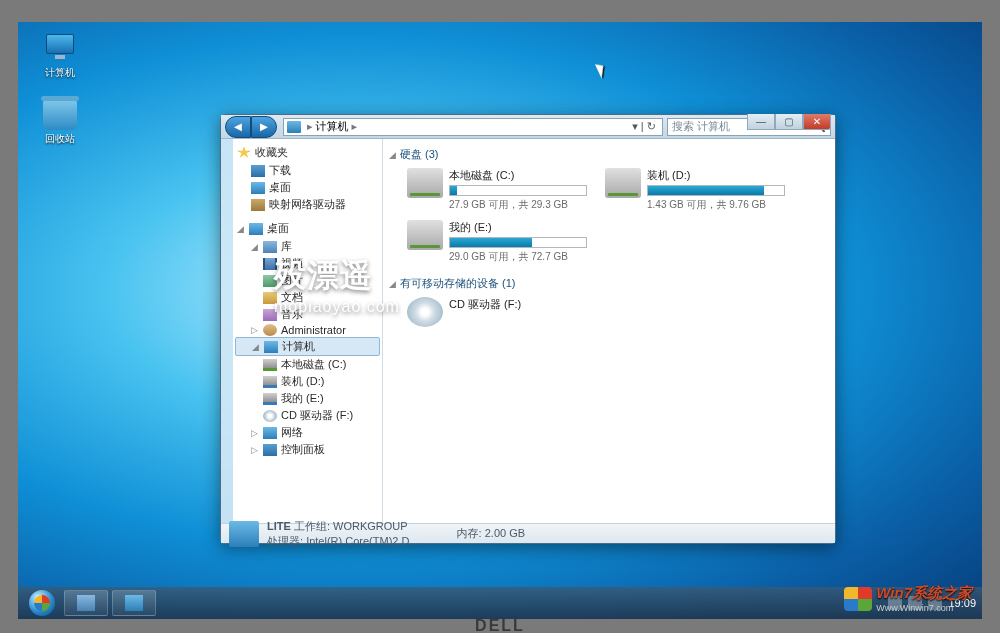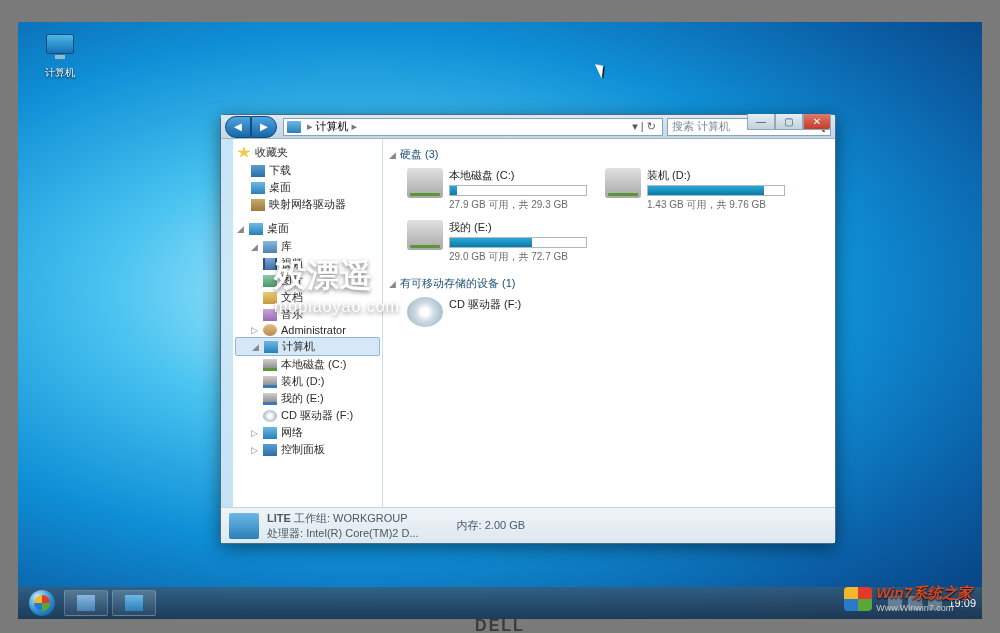--- a/index.html
+++ b/index.html
@@ -70,21 +70,21 @@
 .drive{width:180px;display:flex;gap:6px;cursor:pointer;}
 .drv-ico{width:36px;height:30px;background:linear-gradient(#e0e0e0,#a8a8a8);border-radius:3px;position:relative;flex-shrink:0;}
 .drv-ico:after{content:"";position:absolute;bottom:2px;left:3px;right:3px;height:3px;background:#5a9638;border-radius:1px;}
 .drv-ico.cd{background:radial-gradient(circle at 50% 50%,#fff 15%,#d0dce4 40%,#9ab4c4 90%);border-radius:50%;}
 .drv-ico.cd:after{display:none;}
 .drv-body{flex:1;}
 .drv-name{color:#222;margin-bottom:2px;}
 .bar{width:100%;height:11px;background:#fff;border:1px solid #b0b8bf;margin-bottom:2px;}
 .bar .fill{height:100%;background:linear-gradient(#2aa8d4,#0a7aa8);}
 .drv-stat{color:#6a6a6a;font-size:10px;}
-.details{position:absolute;bottom:0;left:0;right:0;height:36px;background:linear-gradient(#f0f4f8,#dde8ef);border-top:1px solid #c5d3dc;display:flex;align-items:center;padding:0 8px;gap:8px;color:#4a5a66;font-size:10px;}
+.details{position:absolute;bottom:0;left:0;right:0;height:20px;background:linear-gradient(#f0f4f8,#dde8ef);border-top:1px solid #c5d3dc;display:flex;align-items:center;padding:0 8px;gap:8px;color:#4a5a66;font-size:10px;}
 .details .big-ico{width:30px;height:26px;background:linear-gradient(#6cb9e6,#2b7fb8);border-radius:2px;}
 .details .col{line-height:1.3;}
 
 .taskbar{position:absolute;bottom:0;left:0;right:0;height:32px;background:linear-gradient(rgba(60,90,115,0.75),rgba(30,55,80,0.9));display:flex;align-items:center;padding:0 6px;}
 .start{width:36px;height:28px;display:flex;align-items:center;justify-content:center;cursor:pointer;}
 .orb{width:26px;height:26px;border-radius:50%;background:radial-gradient(circle at 35% 30%,#fff 0%,#8ed0f4 18%,#2a8acc 55%,#0a4a80 100%);position:relative;}
 .orb:after{content:"";position:absolute;inset:5px;border-radius:50%;background:conic-gradient(#e03a2a 0 90deg,#5aa638 90deg 180deg,#2a7acc 180deg 270deg,#f0b82a 270deg 360deg);}
 .task-item{width:44px;height:26px;margin-left:4px;background:linear-gradient(rgba(255,255,255,0.18),rgba(255,255,255,0.05));border:1px solid rgba(255,255,255,0.2);border-radius:2px;display:flex;align-items:center;justify-content:center;cursor:pointer;}
 .task-item .ic{width:18px;height:16px;}
 .tray{margin-left:auto;display:flex;align-items:center;gap:6px;color:#fff;font-size:10px;}
@@ -102,20 +102,24 @@
 </head>
 <body>
 
 <div class="monitor">
  <div class="screen">
 
   <div class="desk-icon" style="top:12px;left:12px">
     <div class="ico monitor-ico"></div>
     <div class="lbl">计算机</div>
   </div>
+  <div class="desk-icon" style="top:78px;left:12px">
+    <div class="ico bin-ico"></div>
+    <div class="lbl">回收站</div>
+  </div>
 
   <div class="cursor-ptr"></div>
 
   <div class="window">
     <div class="winctrl">
       <div class="winbtn">—</div>
       <div class="winbtn">▢</div>
       <div class="winbtn close">✕</div>
     </div>
     <div class="titlebar">

